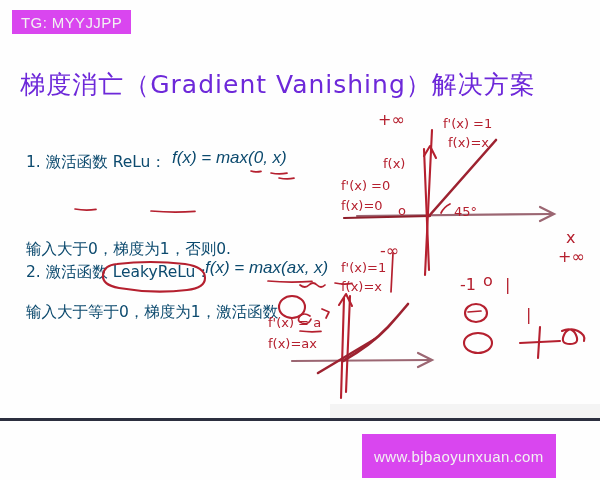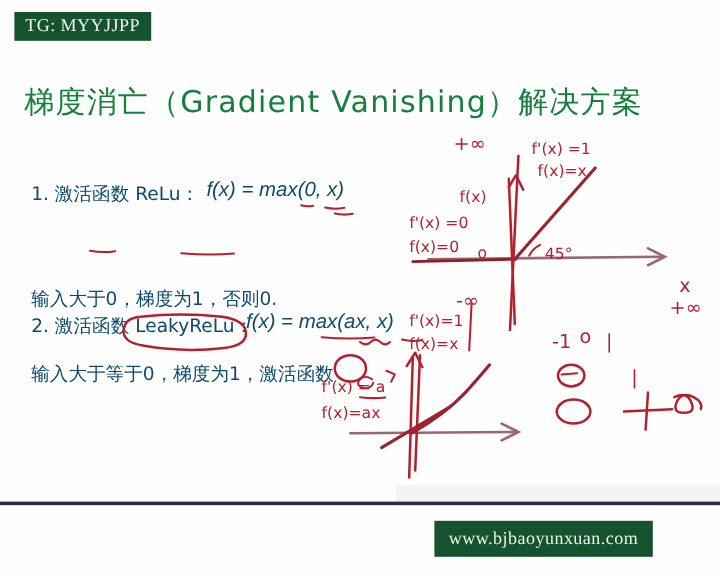--- a/index.html
+++ b/index.html
@@ -14,53 +14,53 @@
     position: relative;
     width: 600px;
     height: 480px;
     background: #fefefe;
     overflow: hidden;
   }
 
   
   .wm {
     position: absolute;
-    background: #14532d;
+    background: #d946ef;
     color: #f2f2f2;
-    font-family: Liberation Serif, serif;
+    font-family: Liberation Sans, sans-serif;
     letter-spacing: 0.4px;
     white-space: nowrap;
     display: flex;
     align-items: center;
   }
   #wm-top {
     left: 12px;
     top: 10px;
     height: 24px;
     padding: 0 9px;
     font-size: 15px;
   }
   #wm-bottom {
     left: 362px;
     top: 434px;
-    height: 30px;
+    height: 44px;
     padding: 0 12px;
     font-size: 15px;
   }
 
   
   #title {
     position: absolute;
     left: 0;
     top: 68px;
     width: 556px;
     text-align: center;
     font-family: "DejaVu Sans", sans-serif;
     font-size: 25px;
-    color: #15803d;
+    color: #6d28d9;
     letter-spacing: 1px;
     white-space: nowrap;
   }
 
   
   .line {
     position: absolute;
     color: #0c4a6e;
     font-family: "DejaVu Sans", sans-serif;
     white-space: nowrap;

